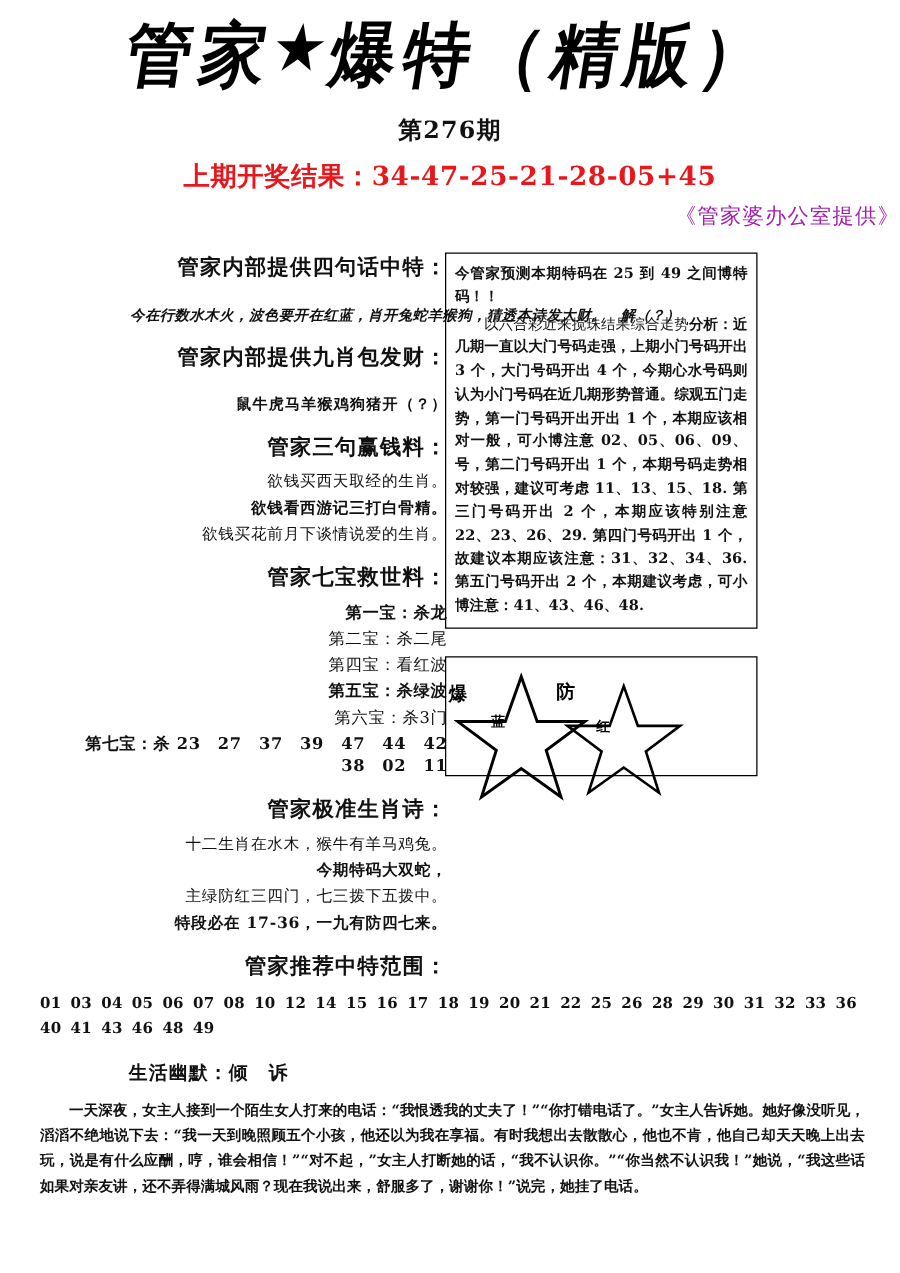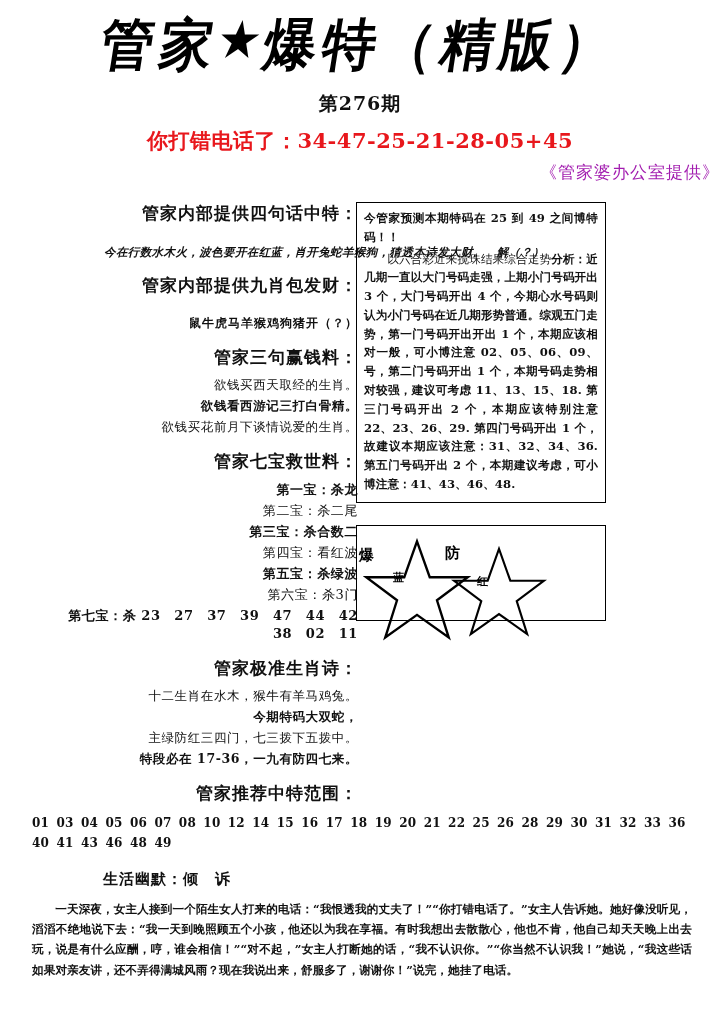--- a/index.html
+++ b/index.html
@@ -210,21 +210,21 @@
 
 <div class="page">
 
   <div class="title-row">
     <span class="title-text"><span>管家</span><span class="title-star">★</span><span>爆特（精版）</span></span>
   </div>
 
   <div class="issue">第276期</div>
 
   <div class="result">
-    <span>你打错电话了：</span><span>34-47-25-21-28-05+45</span>
+    <span>上期开奖结果：</span><span>34-47-25-21-28-05+45</span>
   </div>
 
   <div class="provider">《管家婆办公室提供》</div>
 
   <div class="content">
 
     <div class="right-col">
 
       <div class="analysis-box">
         <p class="lead">今管家预测本期特码在 25 到 49 之间博特码！！</p>
@@ -262,21 +262,20 @@
       <div class="nine-zodiac">鼠牛虎马羊猴鸡狗猪开（？）</div>
 
       <div class="h2">管家三句赢钱料：</div>
       <div class="sub-line">欲钱买西天取经的生肖。</div>
       <div class="sub-line bold">欲钱看西游记三打白骨精。</div>
       <div class="sub-line">欲钱买花前月下谈情说爱的生肖。</div>
 
       <div class="h2">管家七宝救世料：</div>
       <div class="treasure bold">第一宝：杀龙</div>
       <div class="treasure">第二宝：杀二尾</div>
-      <div class="treasure bold">第三宝：杀合数二</div>
       <div class="treasure">第四宝：看红波</div>
       <div class="treasure bold">第五宝：杀绿波</div>
       <div class="treasure">第六宝：杀3门</div>
       <div class="treasure bold num">第七宝：杀 23　27　37　39　47　44　42　38　02　11</div>
 
       <div class="h2">管家极准生肖诗：</div>
       <div class="zodiac-poem">十二生肖在水木，猴牛有羊马鸡兔。</div>
       <div class="zodiac-poem bold indent">今期特码大双蛇，</div>
       <div class="zodiac-poem">主绿防红三四门，七三拨下五拨中。</div>
       <div class="zodiac-poem bold">特段必在 17-36，一九有防四七来。</div>

